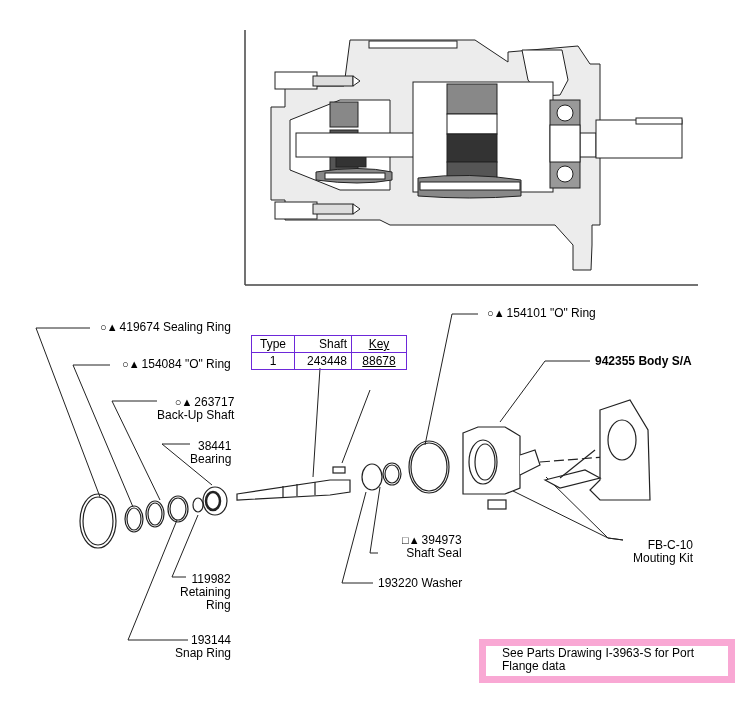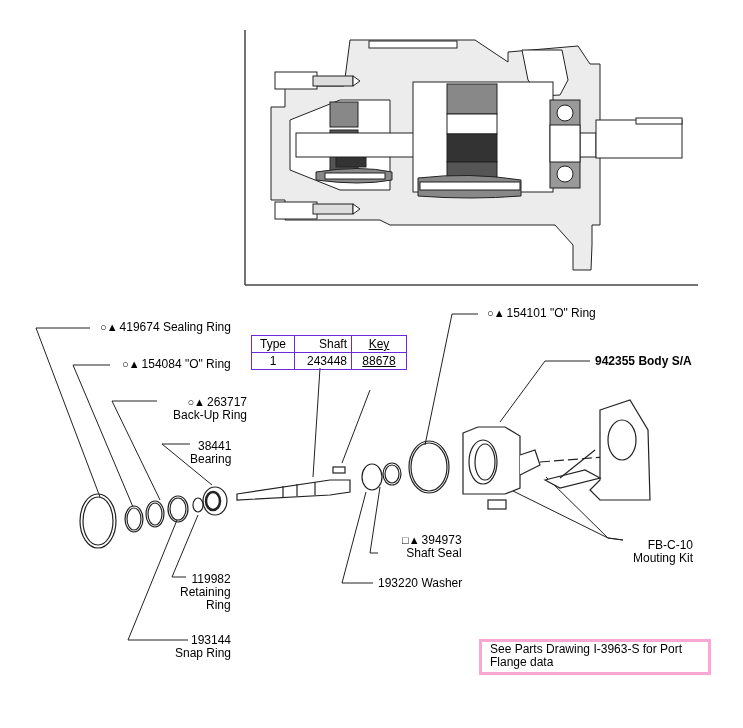--- a/index.html
+++ b/index.html
@@ -5,21 +5,21 @@
   html,body{margin:0;padding:0;background:#fff;}
   body{width:743px;height:728px;position:relative;overflow:hidden;font-family:"Liberation Sans",sans-serif;color:#000;}
   .lbl{position:absolute;font-size:12px;line-height:13px;text-align:right;white-space:nowrap;}
   .lbl .sym{font-size:11px;margin-right:2px;}
   svg{position:absolute;left:0;top:0;}
   table.spec{position:absolute;left:251px;top:335px;border-collapse:collapse;font-size:12px;}
   table.spec td, table.spec th{border:1px solid #6d28d9;padding:1px 4px;text-align:center;font-weight:normal;line-height:14px;}
   table.spec th:nth-child(1),table.spec td:nth-child(1){width:34px;}
   table.spec th:nth-child(2),table.spec td:nth-child(2){width:48px;text-align:right;}
   table.spec th:nth-child(3),table.spec td:nth-child(3){width:46px;text-decoration:underline;}
-  .note{position:absolute;left:479px;top:639px;width:210px;height:28px;border:3px solid #f9a8d4;font-size:12px;line-height:13px;padding:1px 8px;}
+  .note{position:absolute;left:479px;top:639px;width:210px;height:28px;border:7px solid #f9a8d4;font-size:12px;line-height:13px;padding:1px 16px;}
 </style>
 </head>
 <body>
 
 <svg width="743" height="728">
 
   <g>
     <line x1="245" y1="30" x2="245" y2="285" stroke="#444" stroke-width="1.5"></line>
     <line x1="245" y1="285" x2="698" y2="285" stroke="#444" stroke-width="1.5"></line>
   </g>
@@ -122,23 +122,23 @@
     </g>
   </g>
 </svg>
 
 <div class="lbl" style="left: 100px; top: 321px;">
   <span class="sym">○▲</span><span>419674 Sealing Ring</span>
 </div>
 <div class="lbl" style="left: 122px; top: 358px;">
   <span class="sym">○▲</span><span>154084 "O" Ring</span>
 </div>
-<div class="lbl" style="left:173px;top:396px;">
+<div class="lbl" style="left:157px;top:396px;">
   <div><span class="sym">○▲</span><span>263717</span></div>
-  <div>Back-Up Ring</div>
+  <div>Back-Up Shaft</div>
 </div>
 <div class="lbl" style="left:190px;top:440px;">
   <div>38441</div>
   <div>Bearing</div>
 </div>
 <div class="lbl" style="left:180px;top:573px;">
   <div>119982</div>
   <div>Retaining</div>
   <div>Ring</div>
 </div>

